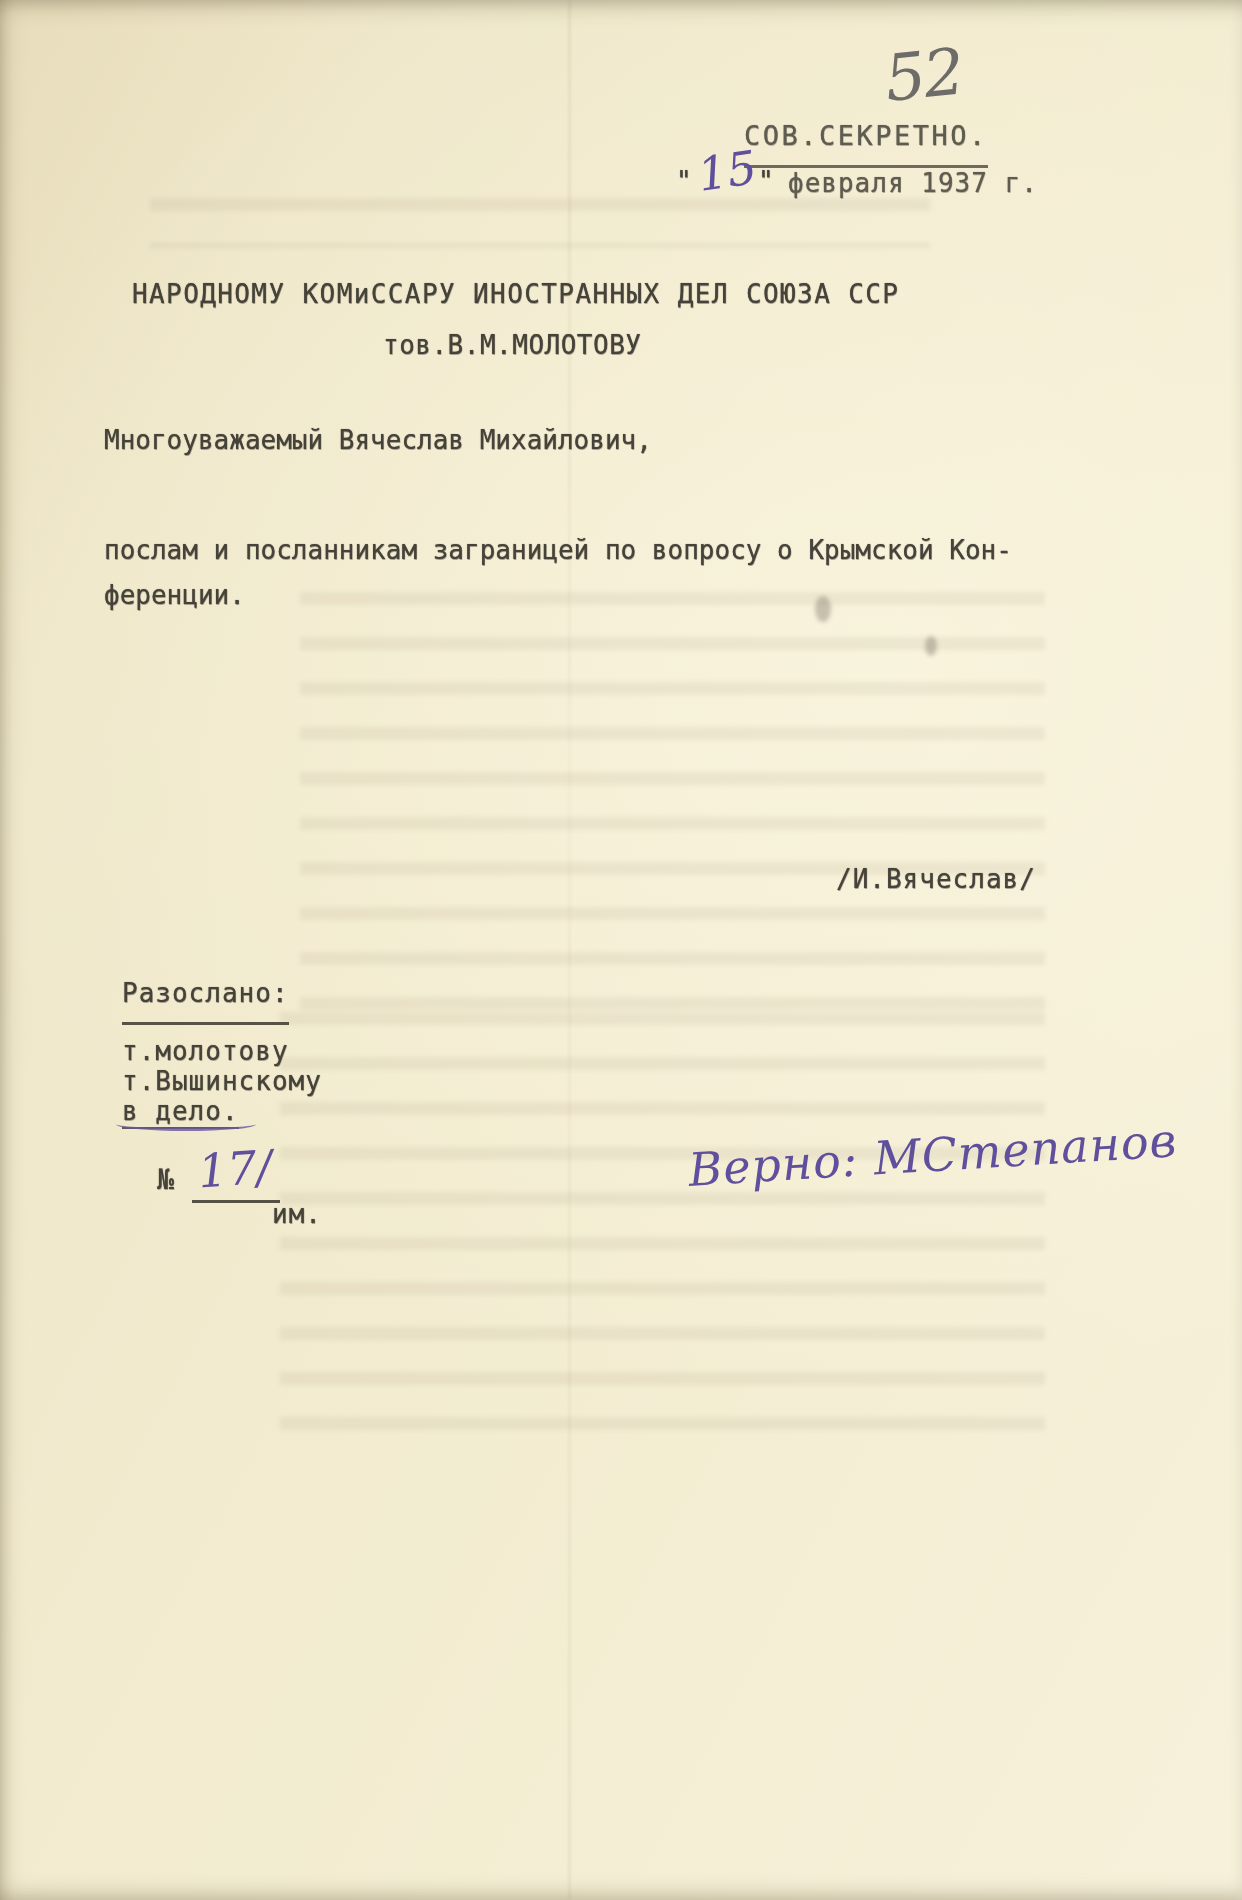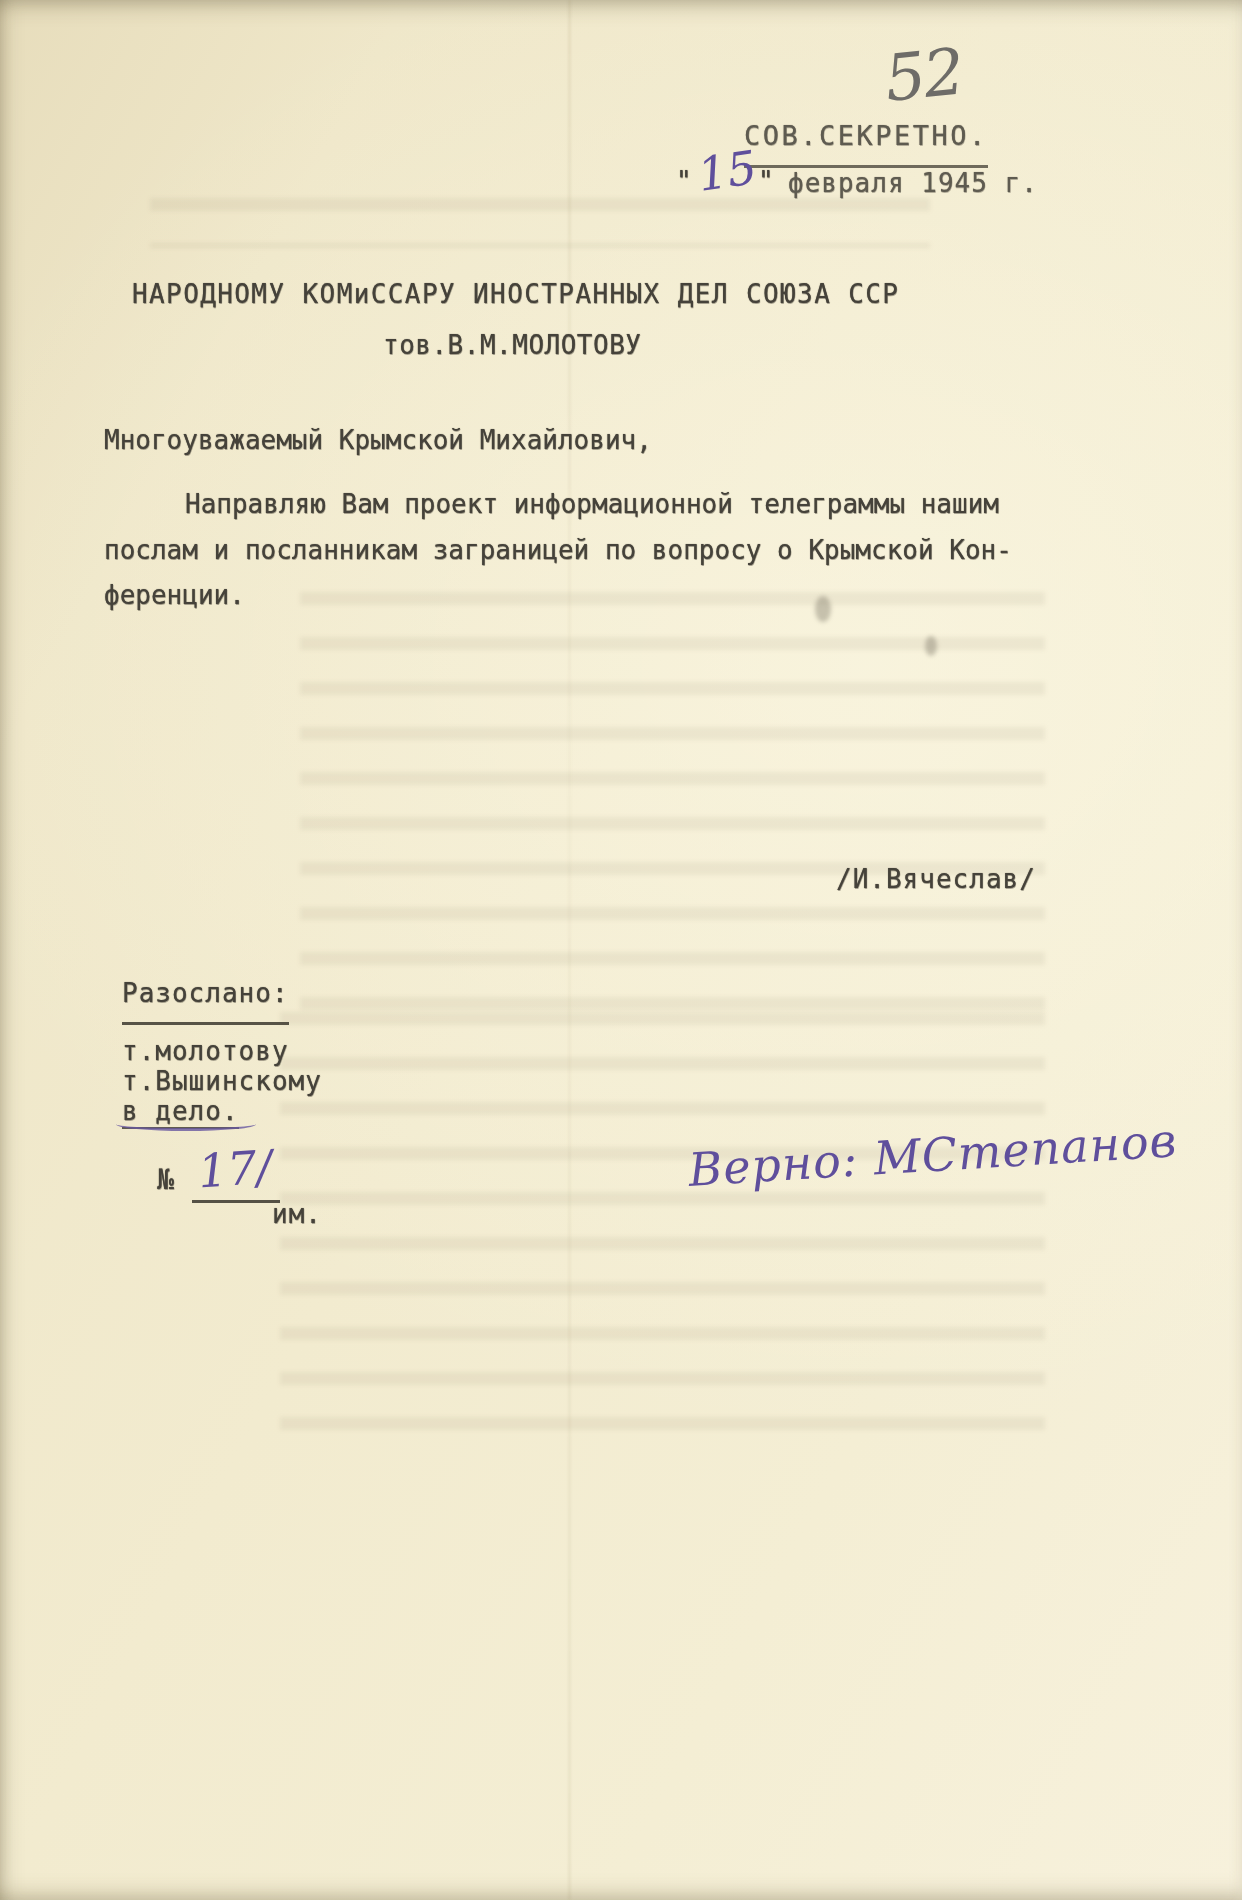--- a/index.html
+++ b/index.html
@@ -87,29 +87,28 @@
   <div class="crease" style="left:568px;"></div>
 
   <div class="pencil" style="left:885px;top:38px;">52</div>
 
   <div class="typed faded u-black" style="left:744px;top:120px;font-size:27px;letter-spacing:2.5px;">СОВ.СЕКРЕТНО.</div>
 
   <div>
     <span class="typed" style="left:676px;top:166px;">"</span>
     <span class="hand" style="left:698px;top:144px;font-size:46px;transform:rotate(-8deg);">15</span>
     <span class="typed" style="left:758px;top:166px;">"</span>
-    <span class="typed faded" style="left:788px;top:168px;">февраля 1945 г.</span>
+    <span class="typed faded" style="left:788px;top:168px;">февраля 1937 г.</span>
   </div>
 
   <div class="typed" style="left:132px;top:279px;letter-spacing:1.4px;">НАРОДНОМУ КОМиССАРУ ИНОСТРАННЫХ ДЕЛ СОЮЗА ССР</div>
   <div class="typed" style="left:383px;top:330px;letter-spacing:0.5px;">тов.В.М.МОЛОТОВУ</div>
 
-  <div class="typed" style="left:104px;top:425px;letter-spacing:0px;">Многоуважаемый Крымской Михайлович,</div>
+  <div class="typed" style="left:104px;top:425px;letter-spacing:0px;">Многоуважаемый Вячеслав Михайлович,</div>
 
-  <div class="typed" style="left:185px;top:489px;letter-spacing:0px;">Направляю Вам проект информационной телеграммы нашим</div>
   <div class="typed" style="left:104px;top:535px;letter-spacing:0px;">послам и посланникам заграницей по вопросу о Крымской Кон-</div>
   <div class="typed" style="left:104px;top:580px;letter-spacing:0px;">ференции.</div>
 
   <div class="typed" style="left:836px;top:864px;">/И.Вячеслав/</div>
 
   <div class="typed u-black" style="left:122px;top:978px;letter-spacing:1px;">Разослано:</div>
   <div class="typed" style="left:122px;top:1036px;">т.молотову</div>
   <div class="typed" style="left:122px;top:1066px;">т.Вышинскому</div>
   <div class="typed u-black2" style="left:122px;top:1096px;">в дело.</div>
   <div class="ink-swoosh" style="left:116px;top:1120px;width:140px;height:8px;"></div>

